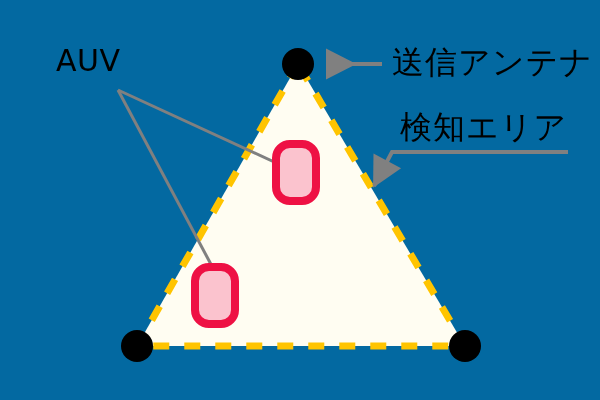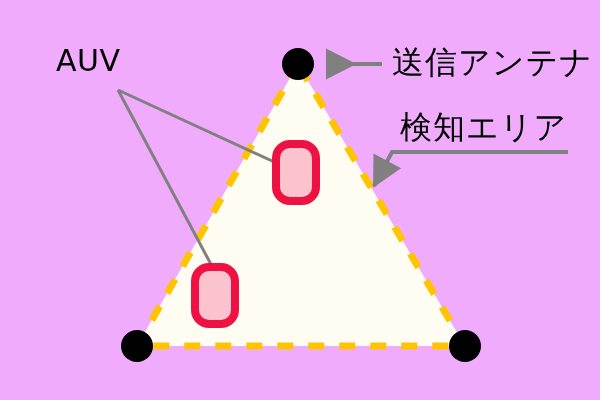--- a/index.html
+++ b/index.html
@@ -7,21 +7,21 @@
     padding: 0;
     background: #ffffff;
   }
   body {
     font-family: "DejaVu Sans", "Liberation Sans", sans-serif;
   }
   #diagram-root {
     position: relative;
     width: 600px;
     height: 400px;
-    background: #f0abfc;
+    background: #0369a1;
     overflow: hidden;
   }
   #diagram-svg {
     position: absolute;
     top: 0;
     left: 0;
     width: 600px;
     height: 400px;
   }
   .label-text {

